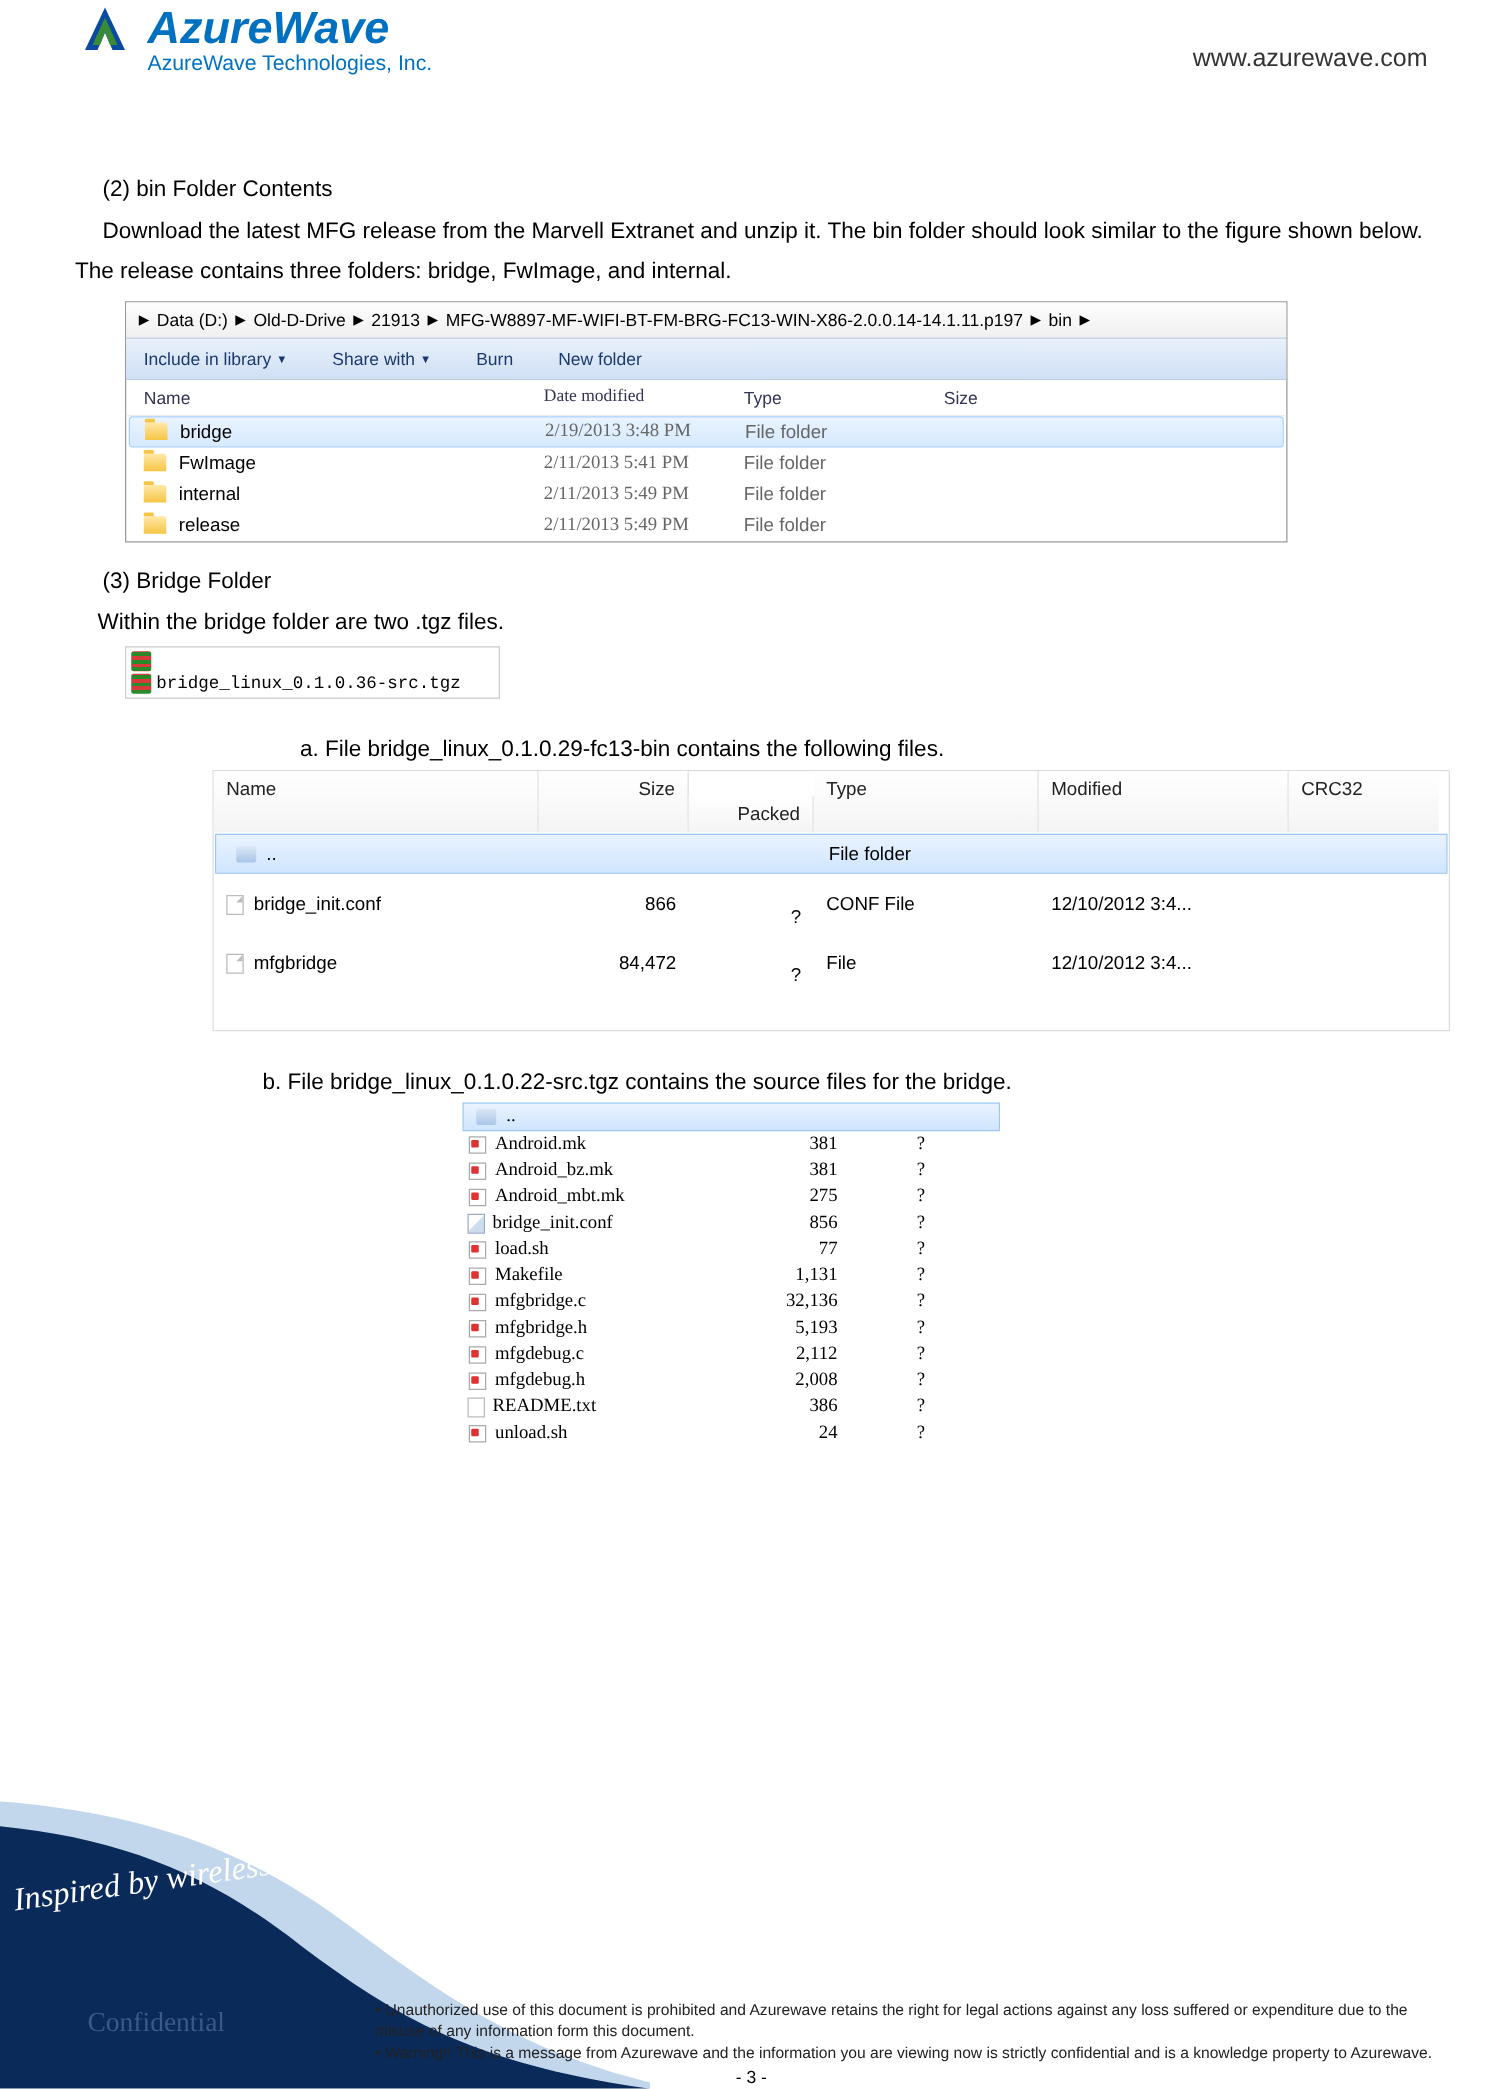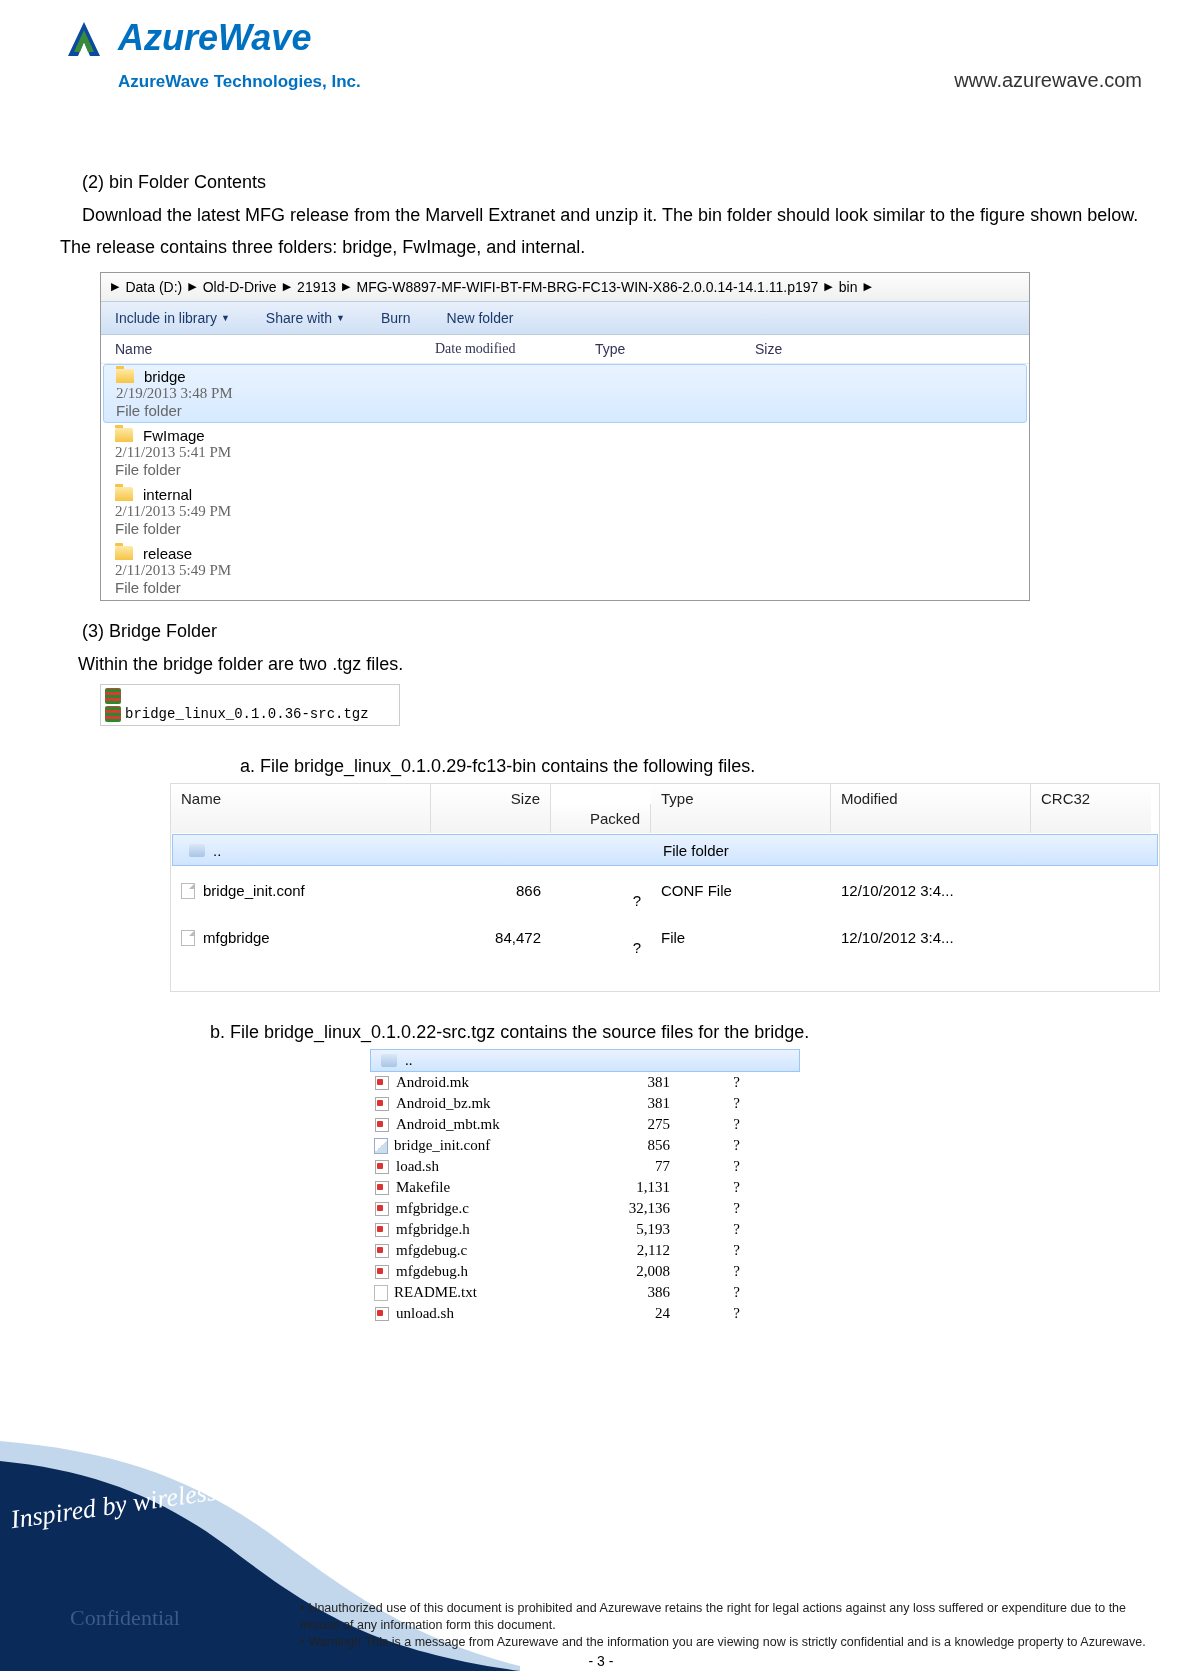--- a/index.html
+++ b/index.html
@@ -1,46 +1,46 @@
 <!DOCTYPE html>
 <html><head>
 <meta charset="utf-8">
 <style>
   * { margin: 0; padding: 0; box-sizing: border-box; }
   body { font-family: Arial, sans-serif; background: #fff; width: 1202px; position: relative; }
   .page { padding: 0 60px 40px 60px; min-height: 1671px; position: relative; }
   
   
-  .header { display: flex; justify-content: space-between; align-items: flex-end; padding-top: 20px; }
+  .header { display: flex; justify-content: space-between; align-items: center; padding-top: 4px; }
   .logo-area { display: flex; align-items: flex-start; gap: 10px; }
   .logo-mark { width: 48px; height: 38px; position: relative; }
   .logo-mark svg { width: 100%; height: 100%; }
   .logo-text { color: #0070C0; font-weight: bold; font-style: italic; font-size: 36px; line-height: 1; }
-  .logo-sub { color: #0070C0; font-size: 17px; margin-top: 16px; margin-left: 0; font-weight: bold; }
+  .logo-sub { color: #0070C0; font-size: 17px; margin-top: 1px; margin-left: 0; }
   .site-url { font-size: 20px; color: #333; margin-top: 30px; }
   
   
   .content { margin-top: 80px; padding: 0 0 0 0; }
   .section-title { font-size: 18px; margin-left: 22px; margin-bottom: 6px; color: #000; }
   .body-text { font-size: 18px; line-height: 1.8; color: #000; margin-left: 18px; margin-right: 0; }
   .body-text.indent0 { margin-left: 0; }
   
   
   .explorer { border: 1px solid #999; margin-top: 8px; margin-left: 40px; width: 930px; background: #fff; }
   .explorer-addr { background: linear-gradient(to bottom, #fdfdfd, #f0f0f0); padding: 6px 10px; font-size: 14px; display: flex; align-items: center; gap: 6px; flex-wrap: wrap; }
   .explorer-addr .sep { font-size: 11px; }
   .explorer-toolbar { background: linear-gradient(to bottom, #e8f0fb, #d0e0f5); padding: 8px 14px; font-size: 14px; color: #1a3a6e; display: flex; gap: 36px; border-top: 1px solid #bcd; border-bottom: 1px solid #bcd; }
   .explorer-toolbar .tool { display: flex; align-items: center; gap: 4px; }
   .explorer-toolbar .dd { font-size: 9px; }
   .explorer-headers { display: flex; padding: 6px 14px; font-size: 14px; color: #335; border-bottom: 1px solid #e8ecef; }
   .col-name { width: 320px; }
   .col-date { width: 160px; font-family: Liberation Serif, serif; }
   .col-type { width: 160px; }
   .col-size { width: 100px; }
-  .explorer-row { display: flex; padding: 4px 14px; font-size: 15px; color: #444; align-items: flex-start; flex-direction: column; }
+  .explorer-row { display: flex; padding: 4px 14px; font-size: 15px; color: #444; align-items: flex-end; }
   .explorer-row.selected { background: linear-gradient(to bottom, #eaf3ff, #d6eaff); border: 1px solid #a8d0ff; border-radius: 3px; margin: 0 2px; padding: 3px 12px; }
   .folder-icon { width: 18px; height: 14px; background: linear-gradient(to bottom, #ffe9a8, #f5c545); border-radius: 2px 2px 0 0; margin-right: 10px; display: inline-block; position: relative; }
   .folder-icon::before { content: ""; position: absolute; top: -3px; left: 0; width: 8px; height: 3px; background: #f5c545; border-radius: 1px 1px 0 0; }
   .explorer-row .col-name { display: flex; align-items: center; color: #000; }
   .explorer-row .col-date, .explorer-row .col-type, .explorer-row .col-size { color: #666; }
   
   
   .tgz-list { margin-left: 40px; margin-top: 4px; border: 1px solid #ccc; width: 300px; padding: 2px 4px; background: #fff; }
   .tgz-item { display: flex; align-items: center; font-family: "Courier New", monospace; font-size: 14px; padding: 1px 0; }
   .tgz-icon { width: 16px; height: 16px; margin-right: 4px; position: relative; }

